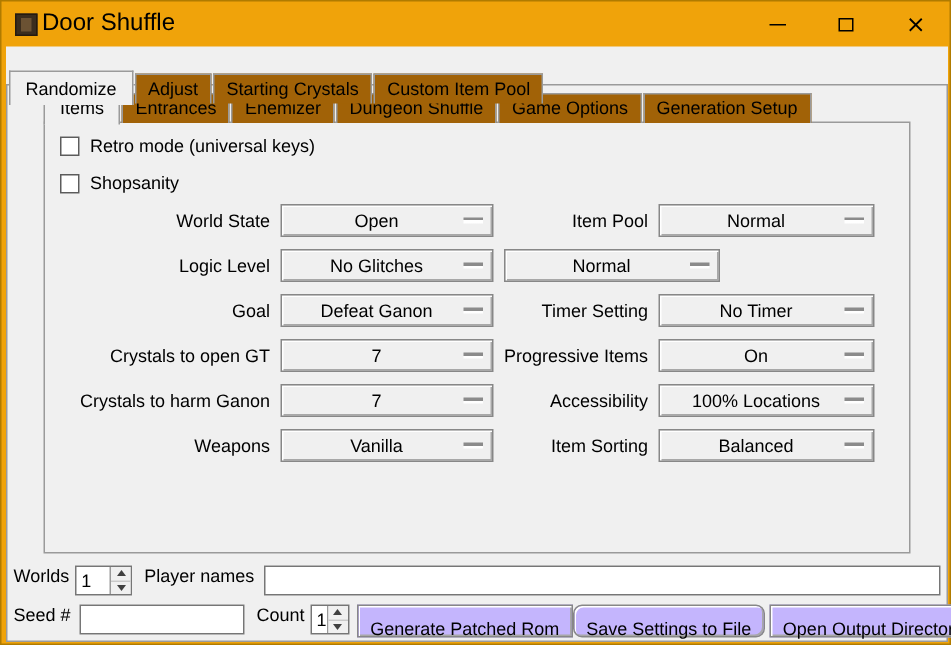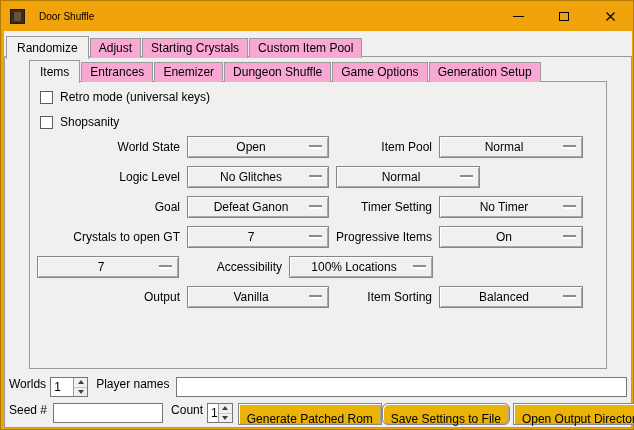--- a/index.html
+++ b/index.html
@@ -12,37 +12,37 @@
   }
   .window {
     position: relative; width: 634px; height: 430px;
     background: var(--titlebar_bg, #f0a30a);
     border: 1px solid #b07b00;
   }
   
   .titlebar { position: absolute; left:0; top:0; width:100%; height:30px; display:flex; align-items:center; }
   .app-icon { margin-left:9px; width:15px; height:15px; position:relative; background:#3a2d1e; border:1px solid #241b10; }
   .app-icon::after { content:""; position:absolute; left:3px; top:2px; width:7px; height:9px; background:#6b5233; }
-  .title { margin-left:14px; font-size:10px;text-align:right; }
+  .title { margin-left:3px; font-size:16px;text-align:right; }
   .win-controls { margin-left:auto; display:flex; height:100%; }
   .win-btn { width:46px; height:100%; display:flex; align-items:center; justify-content:center; cursor:default; }
   .glyph-min { width:11px; height:1px; background:#000; display:block; }
   .glyph-max { width:10px; height:9px; border:1px solid #000; display:block; }
   
   .client { position:absolute; left:3px; top:30px; width:628px; height:397px; background: var(--client_bg, #f0f0f0); }
   
   .tabs { position:absolute; display:flex; align-items:flex-end; z-index:2; }
   .tab {
-    background:#f9a8d4; border:1px solid var(--pane_border,#9a9a9a); border-bottom:none;
+    background:#a16207; border:1px solid var(--pane_border,#9a9a9a); border-bottom:none;
     padding:2px 8px 3px; margin-right:1px; white-space:nowrap; position:relative; cursor:default;
   }
   .tab.selected {
     background:#f0f0f0; padding:4px 10px 4px; margin-bottom:-1px; z-index:3;
   }
-  .outer-tabs { top:5px; left:2px;align-items:flex-end; }
+  .outer-tabs { top:16px; left:2px;align-items:flex-end; }
   .outer-pane {
     position:absolute; top:25px; left:0; width:628px; height:372px;
     border:1px solid var(--pane_border,#9a9a9a); background:#f0f0f0; z-index:1;
   }
   .inner-tabs { top:3px; left:24px; position:absolute; }
   .inner-pane {
     position:absolute; top:24px; left:24px; width:578px; height:288px;
     border:1px solid var(--pane_border,#9a9a9a); background:#f0f0f0; z-index:1;
   }
   
@@ -81,21 +81,21 @@
   .player-input { flex:1; margin-left:6px; margin-right:1px; }
   .seed-input { width:110px; margin-left:6px; }
   .spinbox { display:flex; width:38px; height:20px; background:#fff; border:1px solid #767676; margin-left:4px; }
   .spin-val { flex:1; padding-left:3px; line-height:18px; }
   .spin-btns { width:14px; display:flex; flex-direction:column; border-left:1px solid #9a9a9a; }
   .spin-btn { flex:1; background:#f0f0f0; display:flex; align-items:center; justify-content:center; cursor:default; }
   .spin-btn + .spin-btn { border-top:1px solid #c9c9c9; }
   .tri-up { width:0; height:0; border-left:3px solid transparent; border-right:3px solid transparent; border-bottom:4px solid #404040; display:block; }
   .tri-down { width:0; height:0; border-left:3px solid transparent; border-right:3px solid transparent; border-top:4px solid #404040; display:block; }
   .btn {
-    height:22px; padding:8px 8px; background:#eab308;
+    height:22px; padding:8px 8px; background:#c4b5fd;
     border:1px solid #878787;
     box-shadow: inset 1px 1px 0 #ffffff, inset -1px -1px 0 #a8a8a8;
     font-family:"Liberation Sans", sans-serif; font-size:12px; white-space:nowrap; cursor:default;
   }
   .gen-btn { margin-left:5px; }
   .save-btn { margin-left:auto;border-radius:6px; }
   .open-btn { margin-left:3px; }
   .ml8 { margin-left:8px; }
 </style>
 </head>
@@ -199,33 +199,34 @@
               <span class="opt-ind"></span>
             </div>
             <span class="lbl lbl-r">Progressive Items</span>
             <div class="optmenu dd-r">
               <span class="opt-val">On</span>
               <span class="opt-ind"></span>
             </div>
           </div>
 
           <div class="opt-row">
+            <span class="lbl lbl-l">Crystals to harm Ganon</span>
             <div class="optmenu dd-l">
               <span class="opt-val">7</span>
               <span class="opt-ind"></span>
             </div>
             <span class="lbl lbl-r">Accessibility</span>
             <div class="optmenu dd-r">
               <span class="opt-val">100% Locations</span>
               <span class="opt-ind"></span>
             </div>
           </div>
 
           <div class="opt-row">
-            <span class="lbl lbl-l">Output</span>
+            <span class="lbl lbl-l">Weapons</span>
             <div class="optmenu dd-l">
               <span class="opt-val">Vanilla</span>
               <span class="opt-ind"></span>
             </div>
             <span class="lbl lbl-r">Item Sorting</span>
             <div class="optmenu dd-r">
               <span class="opt-val">Balanced</span>
               <span class="opt-ind"></span>
             </div>
           </div>

